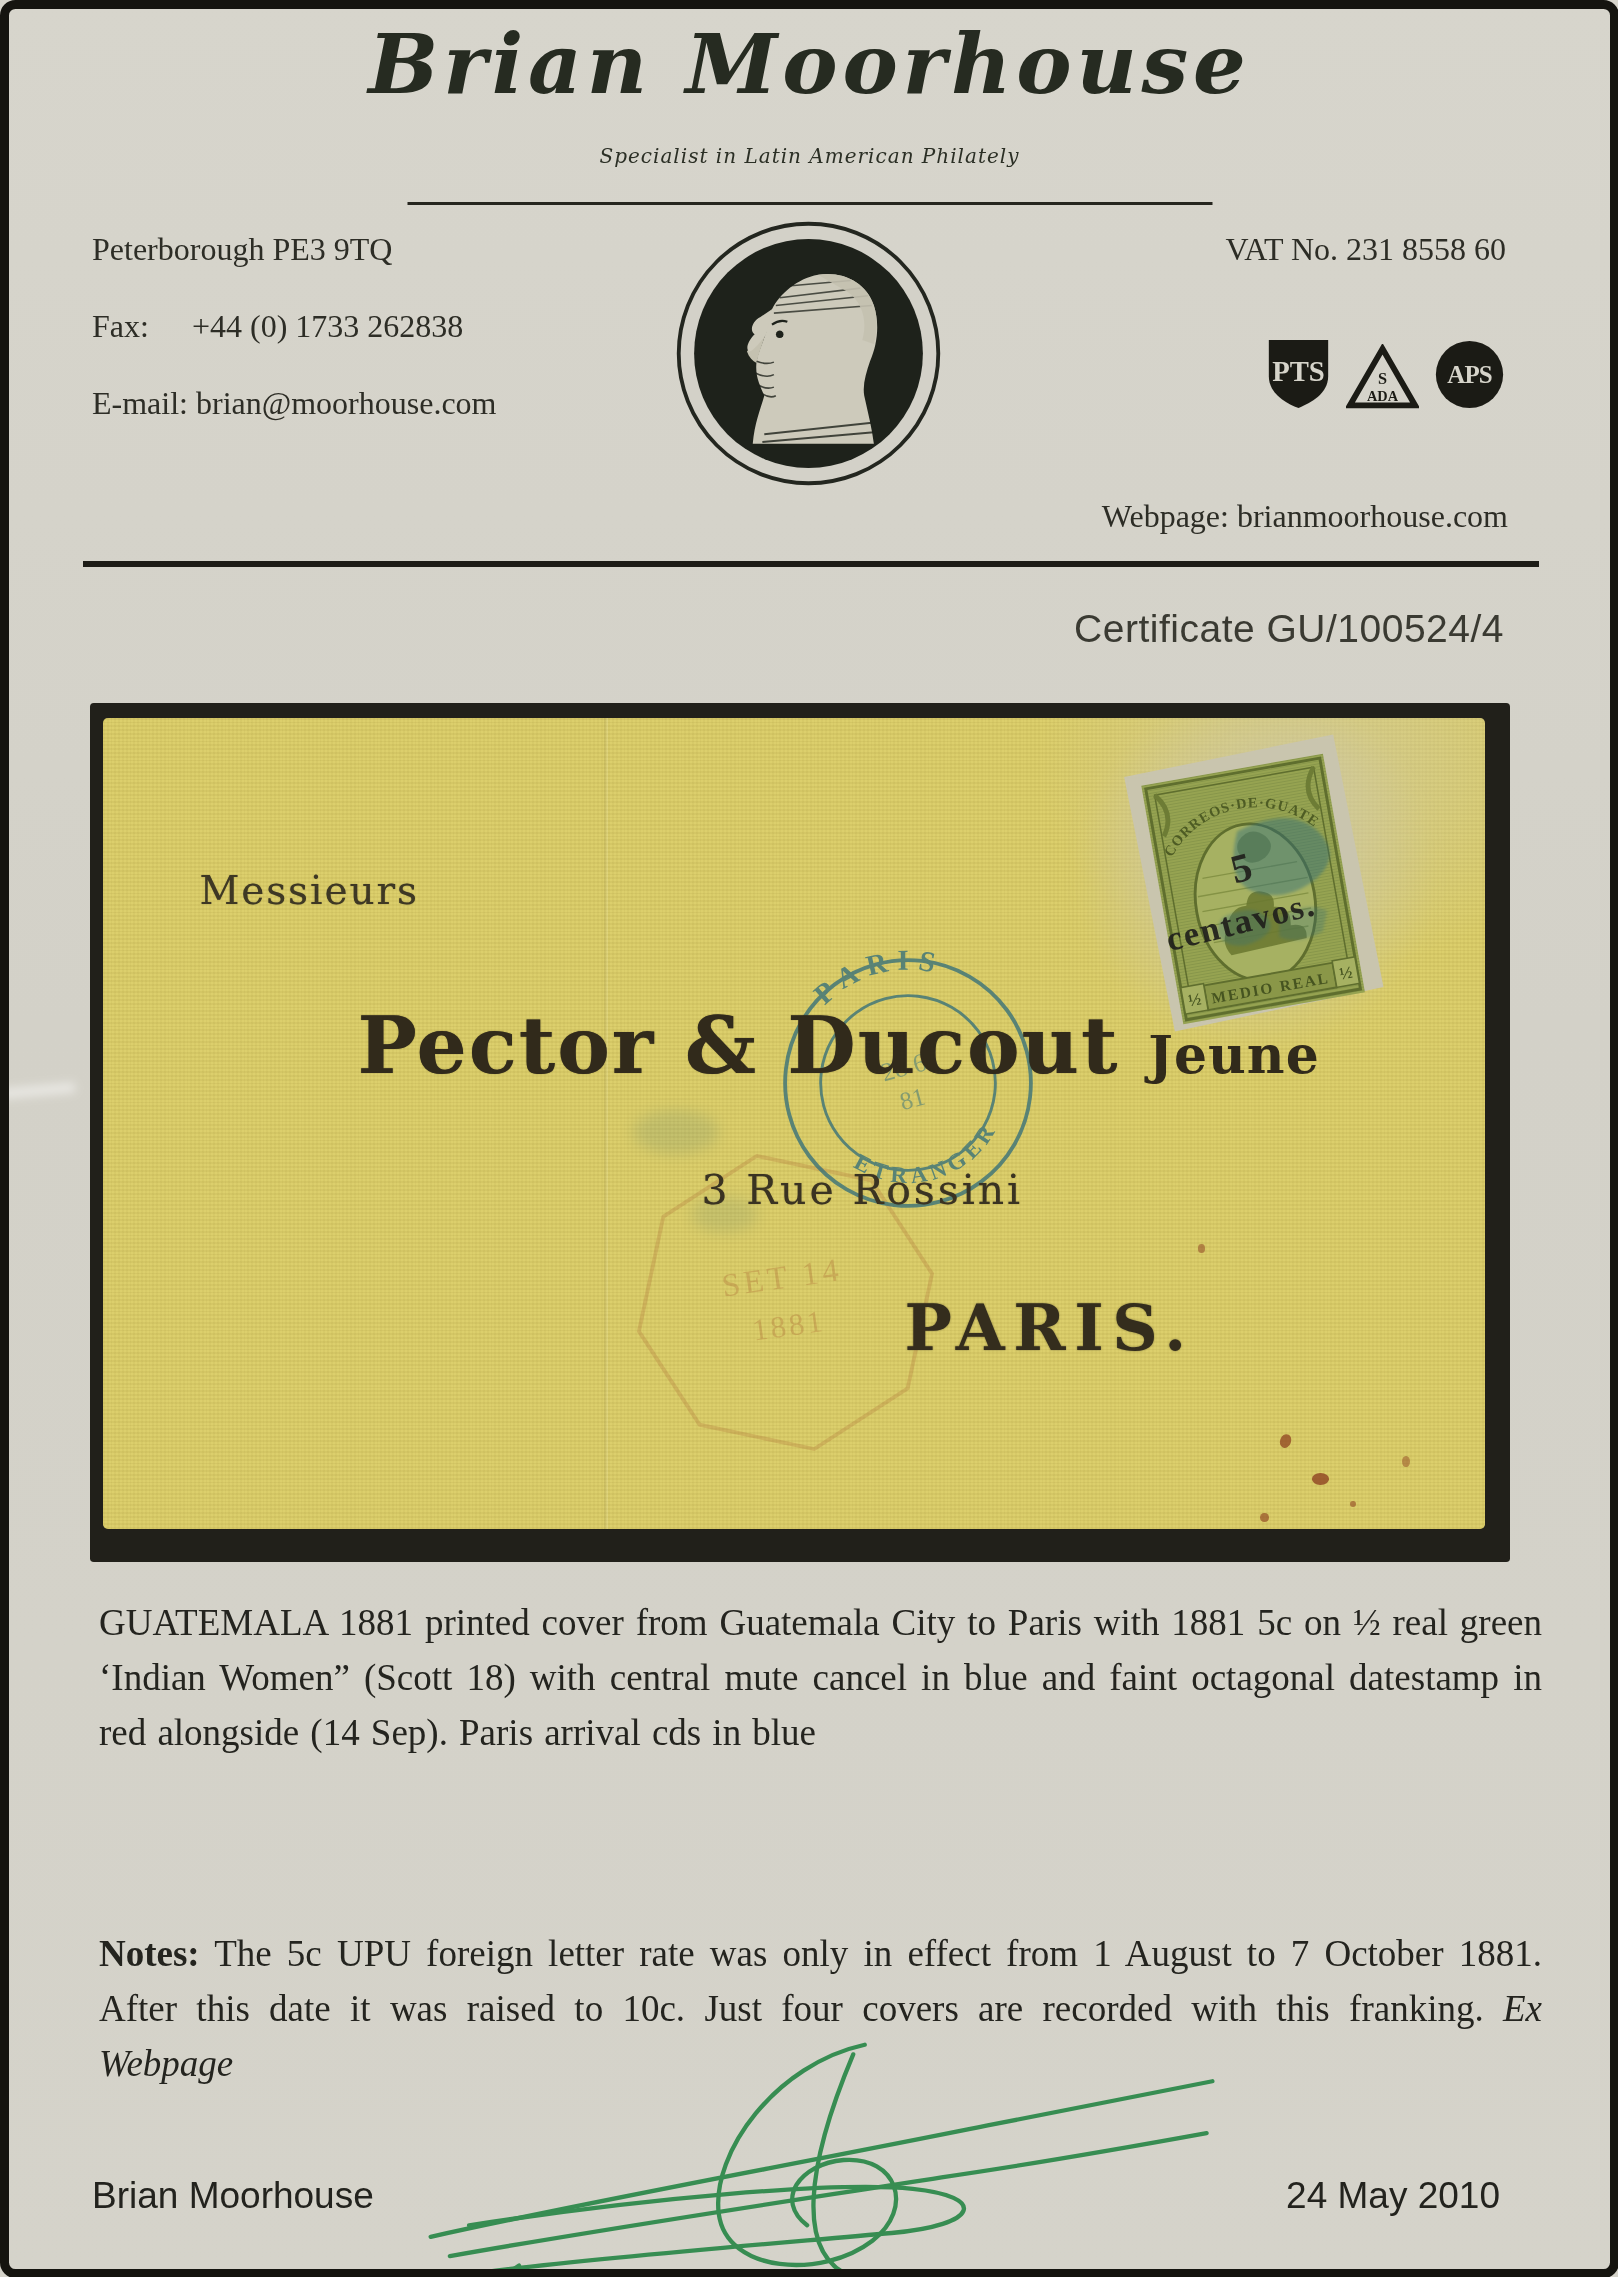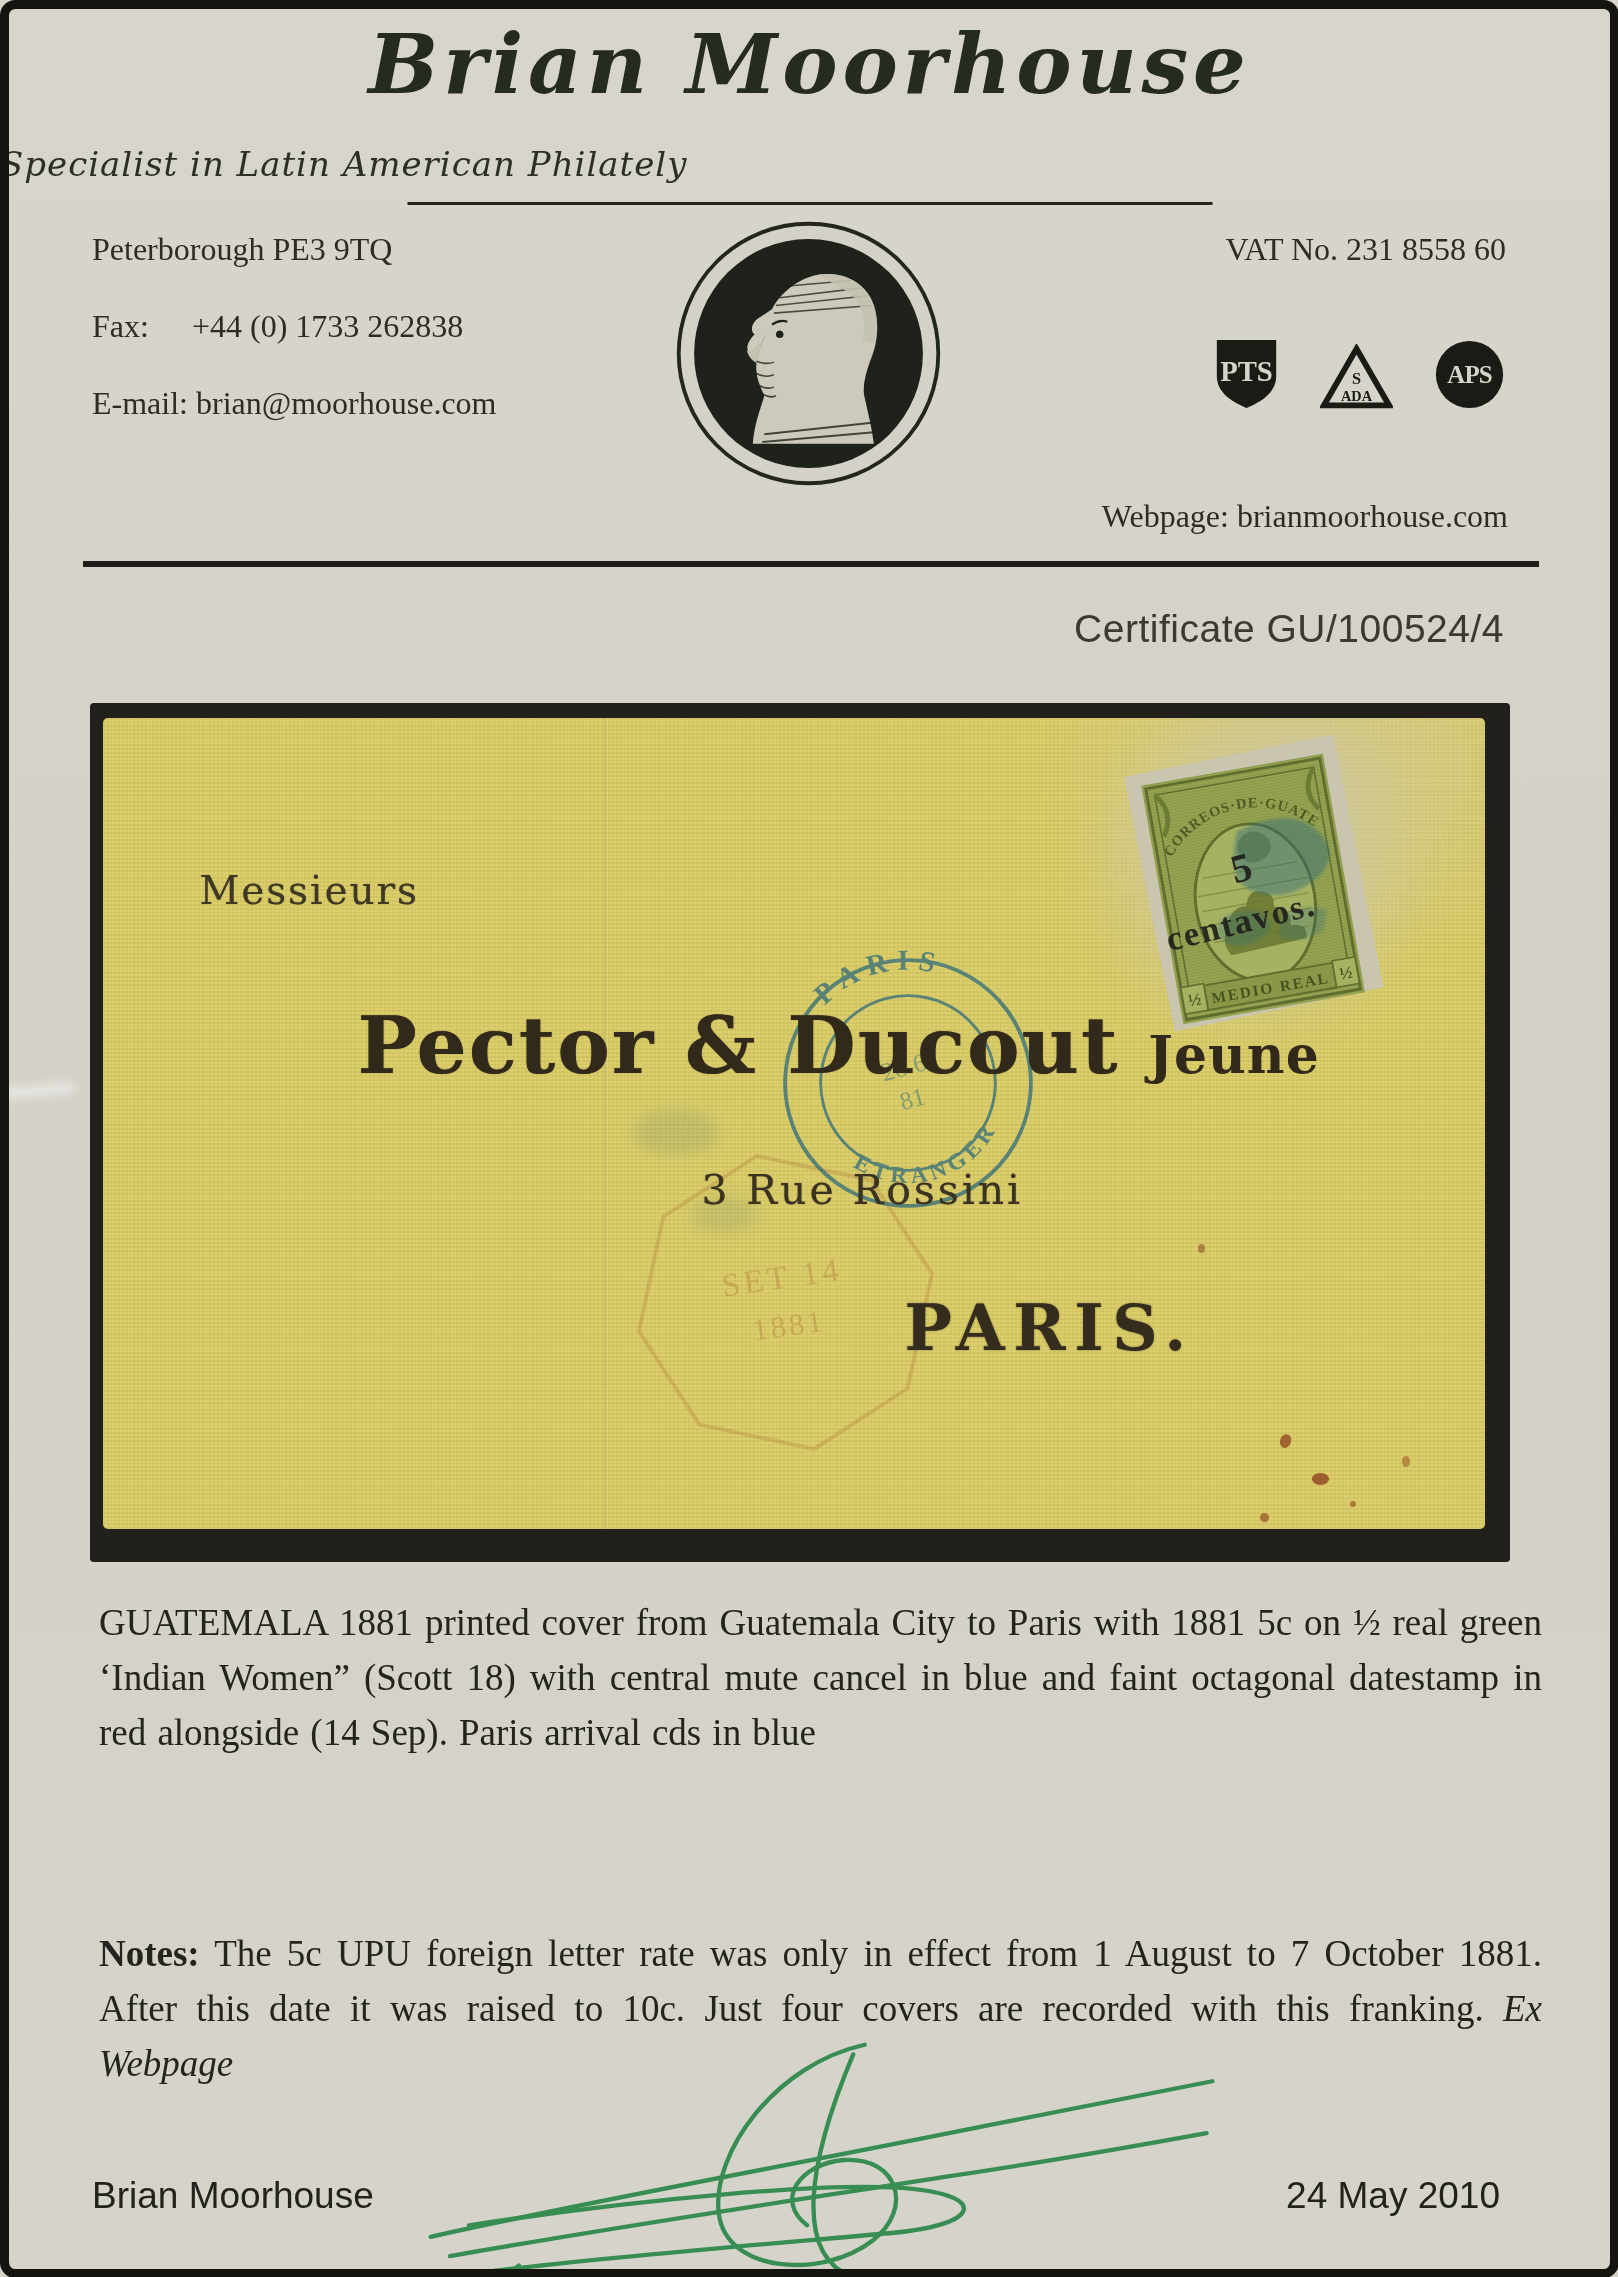--- a/index.html
+++ b/index.html
@@ -7,35 +7,35 @@
         background:linear-gradient(180deg,#d7d5cc 0%,#d3d1c8 45%,#d5d3ca 100%);
         font-family:"Liberation Serif",serif;color:#2a2a24;}
   .edge-frame{position:absolute;inset:0;border:9.6px solid #15140f;border-radius:15.4px;pointer-events:none;z-index:60;}
   .crease-left{position:absolute;left:-7.7px;top:1086px;width:83px;height:9.6px;background:rgba(255,255,255,.5);
         filter:blur(4.8px);transform:rotate(-5deg);z-index:55;}
 
   
   .lh-title{position:absolute;top:15.4px;left:0;width:100%;text-align:center;
         font-family:"DejaVu Serif",serif;font-style:italic;font-weight:600;
         font-size:83px;letter-spacing:4.8px;color:#262b21;}
-  .lh-subtitle{position:absolute;top:144px;left:0;width:100%;text-align:left;
+  .lh-subtitle{position:absolute;top:144px;left:0;width:100%;text-align:center;
         font-family:"DejaVu Serif",serif;font-style:italic;font-weight:500;
-        font-size:34px;letter-spacing:1px;color:#2b2f25;}
+        font-size:20px;letter-spacing:1px;color:#2b2f25;}
   .subtitle-rule{position:absolute;top:202px;left:50%;transform:translateX(-50%);
         width:805px;height:2.9px;background:#26261f;}
 
   .contact{position:absolute;left:92px;top:225px;font-size:32px;line-height:48px;color:#2d2d26;}
   .contact .row{display:flex;}
   .contact .lbl{width:100px;}
   .contact .gap{height:29px;}
 
   .portrait{position:absolute;left:672px;top:217px;width:273px;height:273px;}
 
   .vat{position:absolute;top:231px;right:113px;font-size:32px;color:#2d2d26;}
-  .logos{position:absolute;top:336px;right:113px;display:flex;align-items:flex-end;gap:40px;}
+  .logos{position:absolute;top:336px;right:113px;display:flex;align-items:flex-end;gap:14px;}
   .webpage{position:absolute;top:498px;right:111px;font-size:32px;color:#2d2d26;}
 
   .main-rule{position:absolute;top:561px;left:83px;width:1456px;height:5.8px;background:#1d1c16;}
 
   .cert-no{position:absolute;top:607px;right:115px;font-family:"Liberation Sans",sans-serif;
         font-size:39px;letter-spacing:0.5px;color:#3a3a32;}
 
   
   .photo{position:absolute;left:90px;top:703px;width:1420px;height:859px;margin:0;
         background:#21201a;border-radius:3.8px;z-index:5;}

